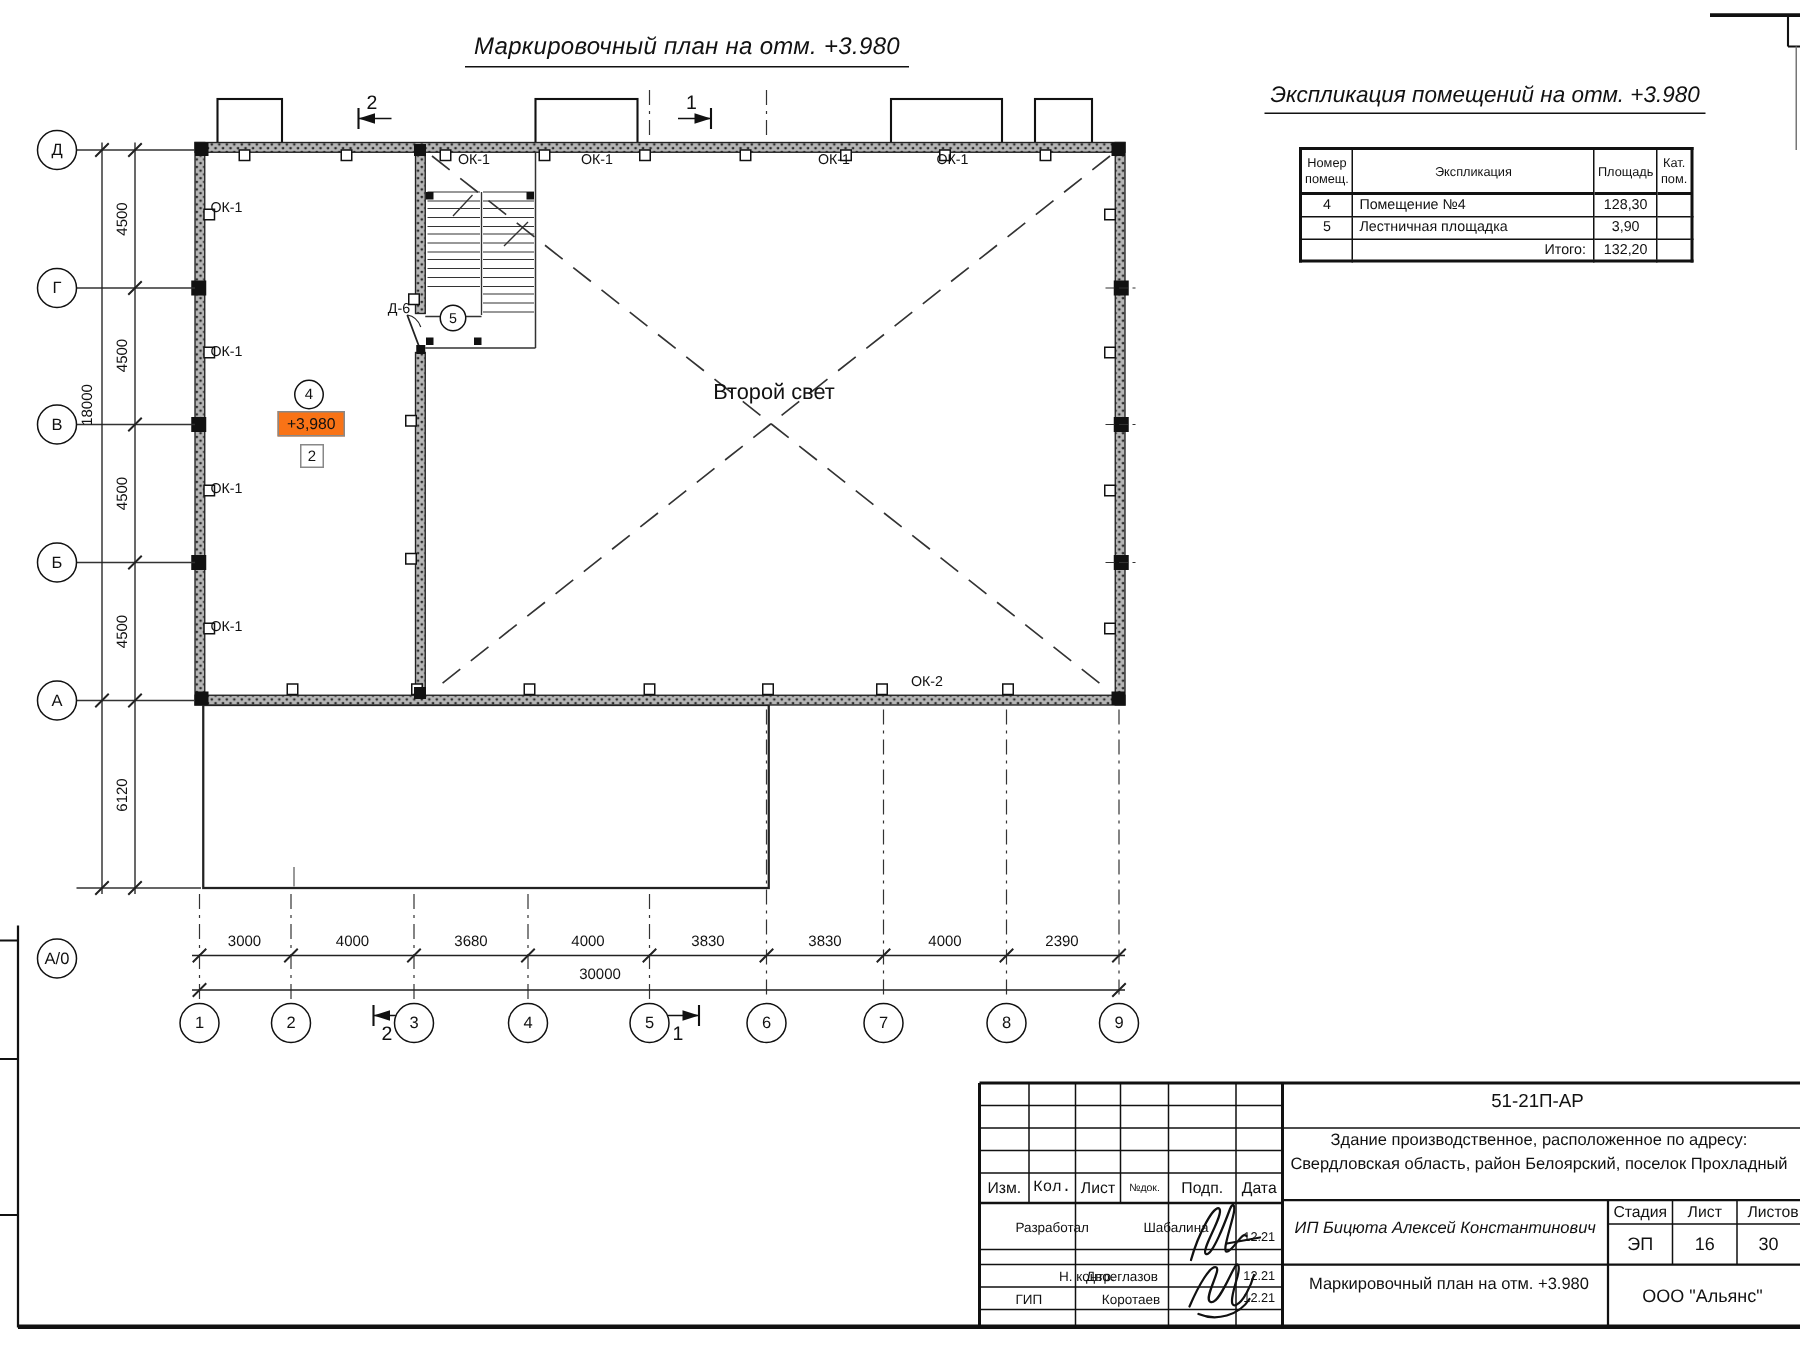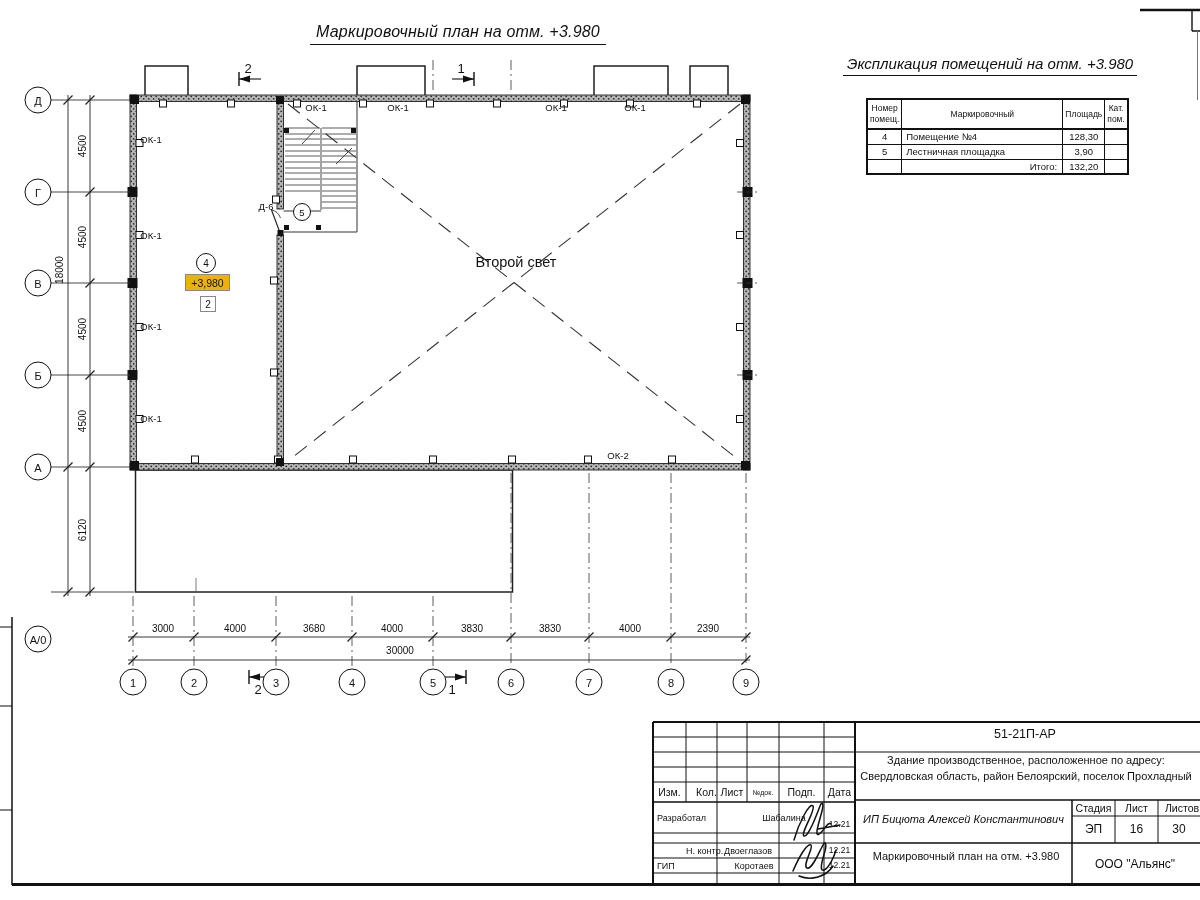--- a/index.html
+++ b/index.html
@@ -44,41 +44,41 @@
   .sec-digit { position:absolute; font-size:13px; transform:translate(-50%,-50%); }
 
   .void-label { position:absolute; left:516px; top:262px; font-size:14.5px;
     transform:translate(-50%,-50%); white-space:nowrap; }
 
   .room4-circle { position:absolute; left:206px; top:263px; width:20px; height:20px;
     border:1.1px solid #111; border-radius:50%; transform:translate(-50%,-50%);
     display:flex; align-items:center; justify-content:center; font-size:10px; background:#fff; }
   .room4-elev { position:absolute; left:185px; top:274px; width:45px; height:17px;
     border:1px solid #888; display:flex; align-items:center; justify-content:center;
-    font-size:10.5px; background:#eab308; }
+    font-size:10.5px; background:#f97316; }
   .room4-type { position:absolute; left:200px; top:296px; width:16px; height:16px;
     border:1px solid #888; display:flex; align-items:center; justify-content:center;
     font-size:10px; background:#fff; }
   .room5-circle { position:absolute; left:302px; top:212px; width:18px; height:18px;
     border:1.1px solid #111; border-radius:50%; transform:translate(-50%,-50%);
     display:flex; align-items:center; justify-content:center; font-size:9.5px; background:#fff; }
   .door-label { position:absolute; left:266px; top:206px; font-size:9.5px;
     transform:translate(-50%,-50%); white-space:nowrap; }
 
   
   .tb { position:absolute; text-align:center; }
   .tb-doccode { left:857px; top:727px; width:336px; font-size:12.5px; }
   .tb-address { left:859px; top:753px; width:334px; font-size:11px; line-height:15.5px; }
   .tb-client { left:857px; top:813px; width:213px; font-size:11px; font-style:italic; }
   .tb-sheet-title { left:872px; top:849px; width:188px; font-size:11px; line-height:14px; }
   .tb-org { left:1074px; top:857px; width:122px; font-size:12px; }
   .tb-h { font-size:10.5px; }
   .tb-hsm { font-size:7px; }
   .tb-val { font-size:12px; }
-  .tb-role { font-size:9px; text-align:left; }
+  .tb-role { font-size:9px; text-align:left;margin-left:20px; }
   .tb-name { font-size:9px; }
   .tb-date { font-size:8.5px; }
 </style>
 </head>
 <body>
 
 <div class="sheet">
 
   <svg class="linework" width="1200" height="900" viewBox="0 0 1200 900">
     <defs>
@@ -242,21 +242,21 @@
     <colgroup>
         <col style="width:31px">
         <col style="width:161px">
         <col style="width:42px">
         <col style="width:22px">
       </colgroup>
     <tbody>
         <tr>
       <th>Номер
 помещ.</th>
-      <th>Маркировочный</th>
+      <th>Экспликация</th>
       <th>Площадь</th>
       <th>Кат.
 пом.</th>
     </tr>
     <tr>
       <td>4</td>
       <td class="nm">Помещение №4</td>
       <td>128,30</td>
       <td></td>
     </tr>
@@ -356,21 +356,21 @@
   <div class="tb tb-org">ООО "Альянс"</div>
 
   <div class="tb tb-h" style="left:1072px;top:802px;width:43px;">Стадия</div>
   <div class="tb tb-h" style="left:1115px;top:802px;width:43px;">Лист</div>
   <div class="tb tb-h" style="left:1158px;top:802px;width:48px;">Листов</div>
   <div class="tb tb-val" style="left:1072px;top:822px;width:43px;">ЭП</div>
   <div class="tb tb-val" style="left:1115px;top:822px;width:43px;">16</div>
   <div class="tb tb-val" style="left:1158px;top:822px;width:42px;">30</div>
 
   <div class="tb tb-h" style="left:653px;top:786px;width:33px;">Изм.</div>
-  <div class="tb tb-h" style="left:686px;top:786px;width:41px;">Кол.</div>
+  <div class="tb tb-h" style="left:686px;top:786px;width:31px;font-family:Liberation Mono, monospace;">Кол.</div>
   <div class="tb tb-h" style="left:717px;top:786px;width:30px;">Лист</div>
   <div class="tb tb-hsm" style="left:747px;top:789px;width:32px;">№док.</div>
   <div class="tb tb-h" style="left:779px;top:786px;width:45px;">Подп.</div>
   <div class="tb tb-h" style="left:824px;top:786px;width:31px;">Дата</div>
 
   <div class="tb tb-role" style="left:657px;top:813px;width:60px;">Разработал</div>
   <div class="tb tb-name" style="left:753px;top:813px;width:62px;">Шабалина</div>
   <div class="tb tb-date" style="left:824px;top:819px;width:31px;">12.21</div>
 
   <div class="tb tb-role" style="left:686px;top:846px;width:60px;">Н. контр.</div>

